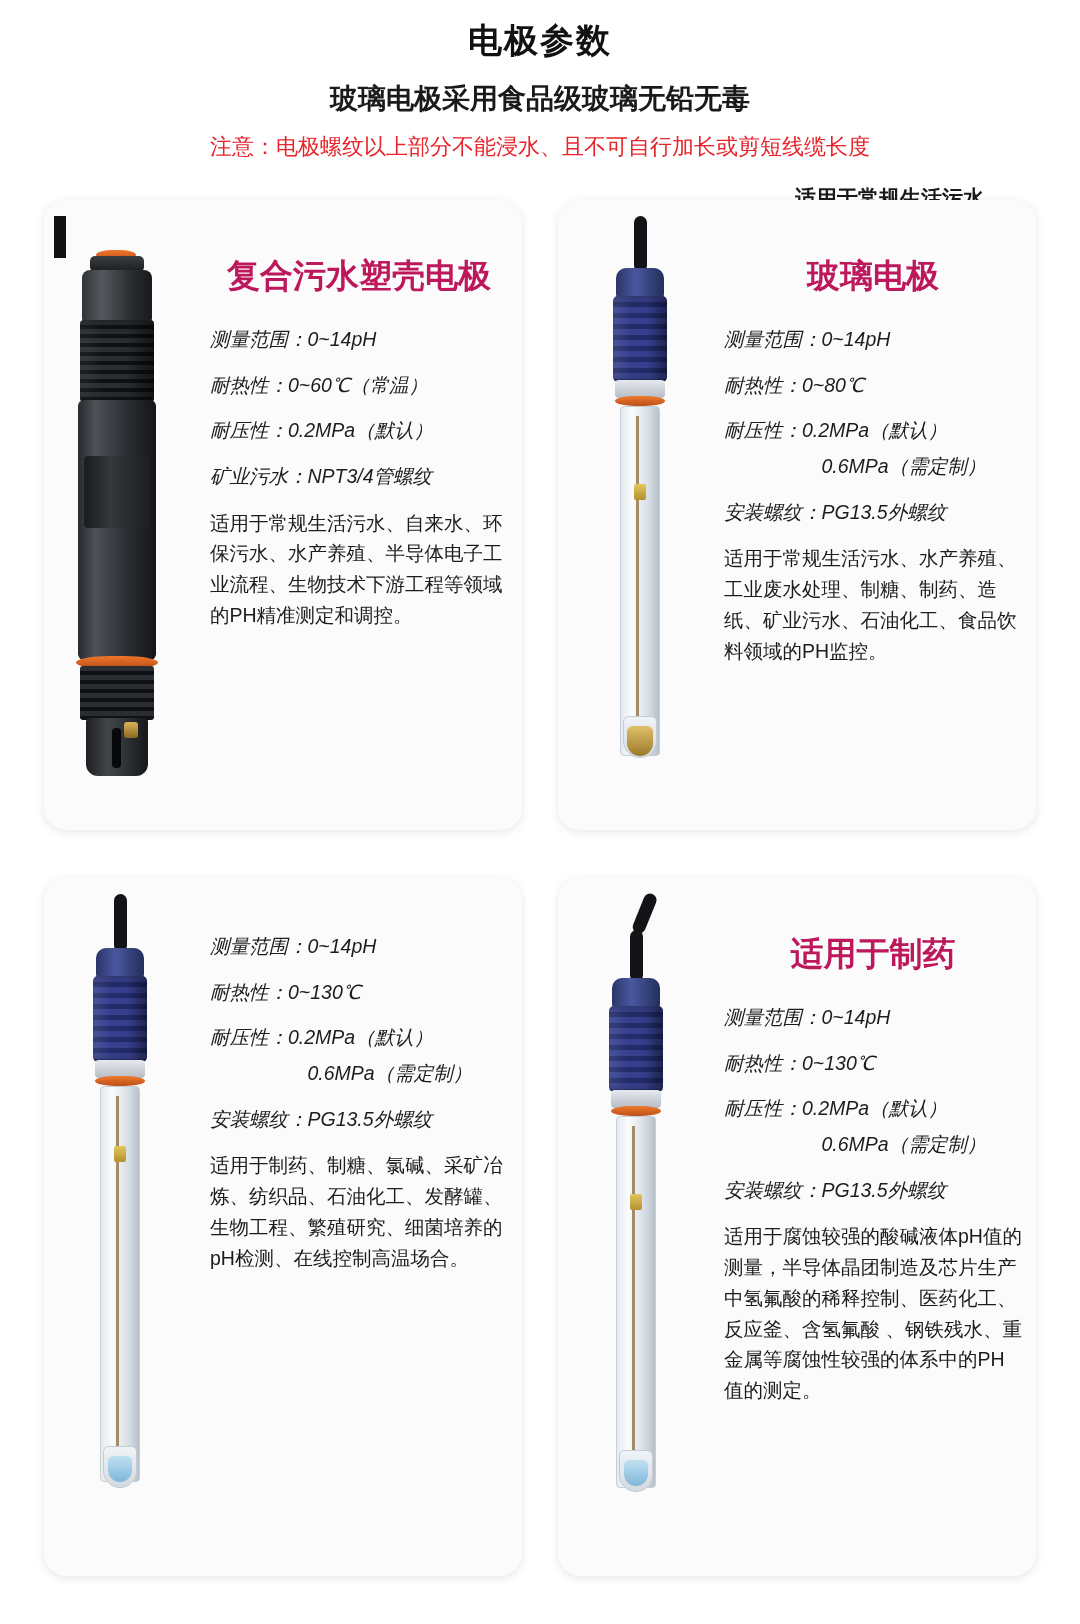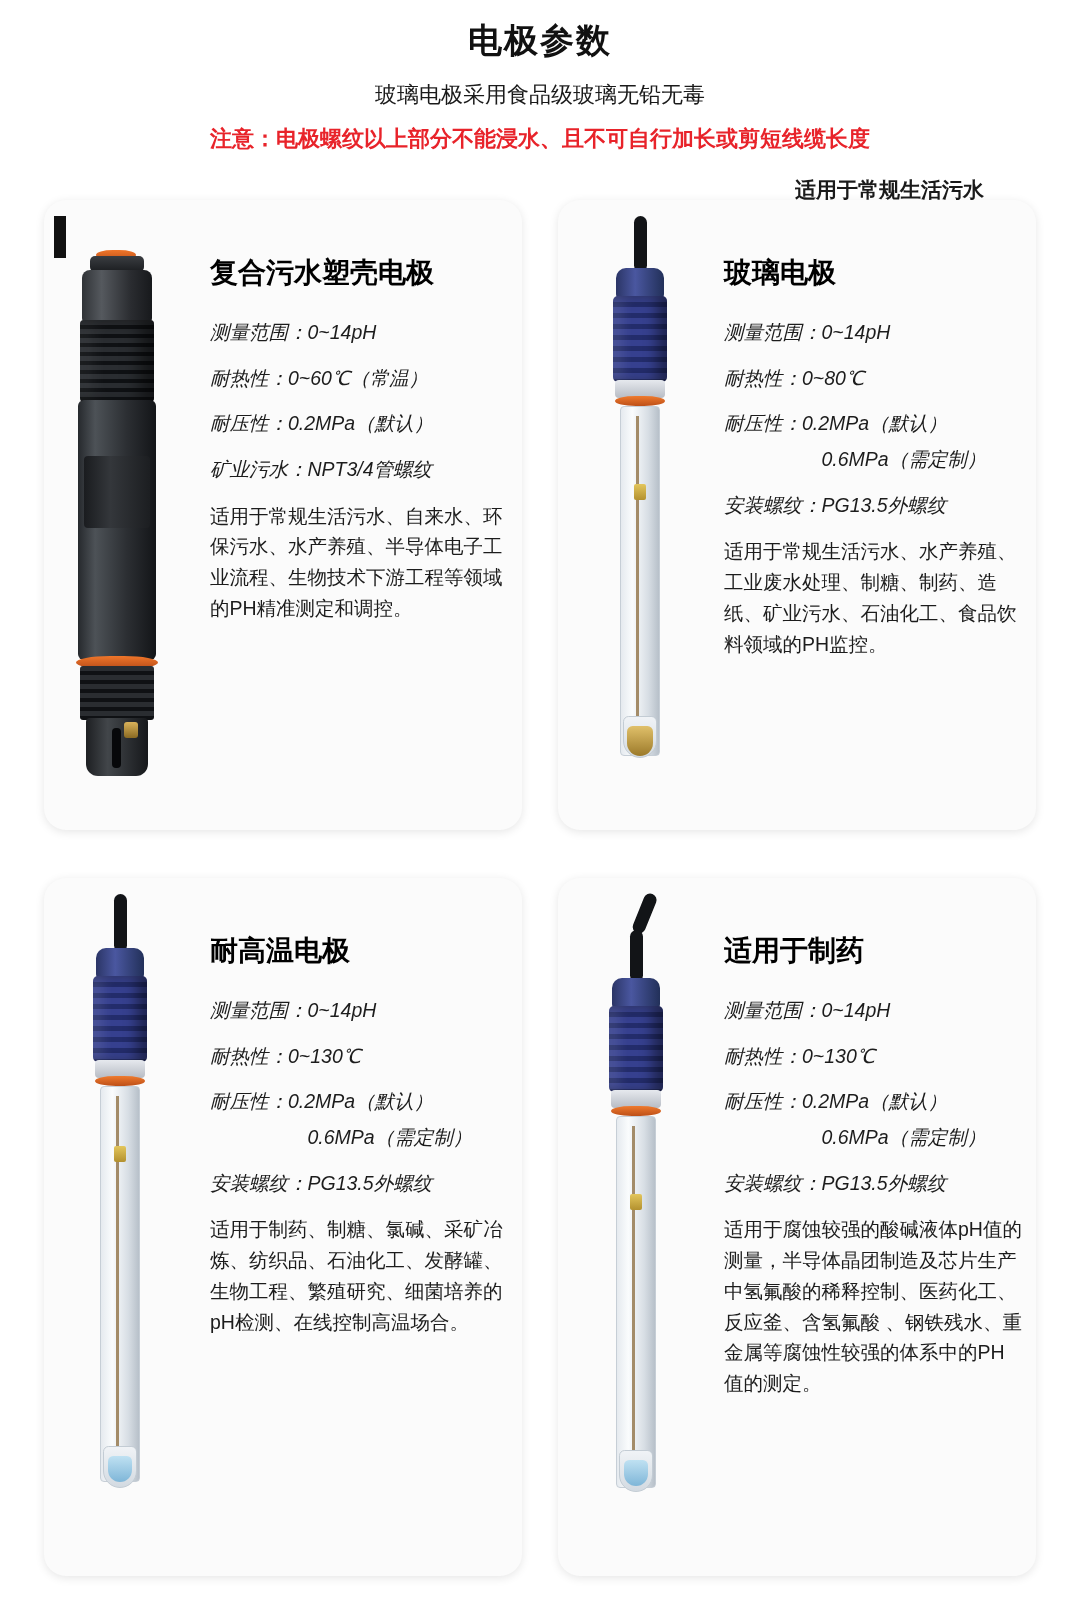--- a/index.html
+++ b/index.html
@@ -15,28 +15,28 @@
 
   
   .header { text-align: center; padding-top: 18px; }
   .title {
     font-size: 34px;
     font-weight: bold;
     letter-spacing: 2px;
     color: #111;
   }
   .subtitle {
+    font-size: 28px;
+    font-weight: bold;
+    margin-top: 16px;
+    color: #1a1a1a;
+  }
+  .notice {
     font-size: 22px;
     font-weight: normal;
-    margin-top: 16px;
-    color: #1a1a1a;
-  }
-  .notice {
-    font-size: 22px;
-    font-weight: bold;
     margin-top: 14px;
     color: #e8232a;
   }
   .service {
     font-size: 21px;
     font-weight: bold;
     margin-top: 22px;
     text-align: right;
     padding-right: 96px;
     color: #1a1a1a;
@@ -68,24 +68,25 @@
     width: 150px;
     flex: 0 0 150px;
     position: relative;
   }
   .txt-col {
     flex: 1 1 auto;
     padding-left: 6px;
     padding-top: 38px;
   }
   .card-title {
-    font-size: 28px;
+    font-size: 33px;
     font-weight: bold;
+    text-align: center;
     margin-bottom: 26px;
-    color: #000000;
+    color: #be185d;
   }
   .spec {
     font-size: 19.5px;
     line-height: 1.52;
     margin-bottom: 16px;
     color: #1c1c1c;
     font-style: italic;
   }
   .spec.indent { text-indent: 5.0em; margin-top: -10px; }
   .desc {
@@ -285,21 +286,20 @@
           <div class="g-collar" style="left:41px; top:166px;"></div>
           <div class="g-oring" style="left:41px; top:182px;"></div>
           <div class="g-glass" style="left:46px; top:192px; height:396px;"></div>
           <div class="g-inner" style="left:62px; top:202px; height:372px;"></div>
           <div class="g-yellow" style="left:60px; top:252px;"></div>
           <div class="g-bulb" style="left:49px; top:552px;"></div>
           <div class="g-bluebulb" style="left:54px; top:562px;"></div>
         </div>
       </div>
       <div class="txt-col">
-        <div class="card-title">耐高温电极</div>
         <div class="spec">测量范围：0~14pH</div>
         <div class="spec">耐热性：0~130℃</div>
         <div class="spec">耐压性：0.2MPa（默认）</div>
         <div class="spec indent">0.6MPa（需定制）</div>
         <div class="spec">安装螺纹：PG13.5外螺纹</div>
         <div class="desc">适用于制药、制糖、氯碱、采矿冶炼、纺织品、石油化工、发酵罐、生物工程、繁殖研究、细菌培养的pH检测、在线控制高温场合。</div>
       </div>
     </div>
 
     <div class="card">

